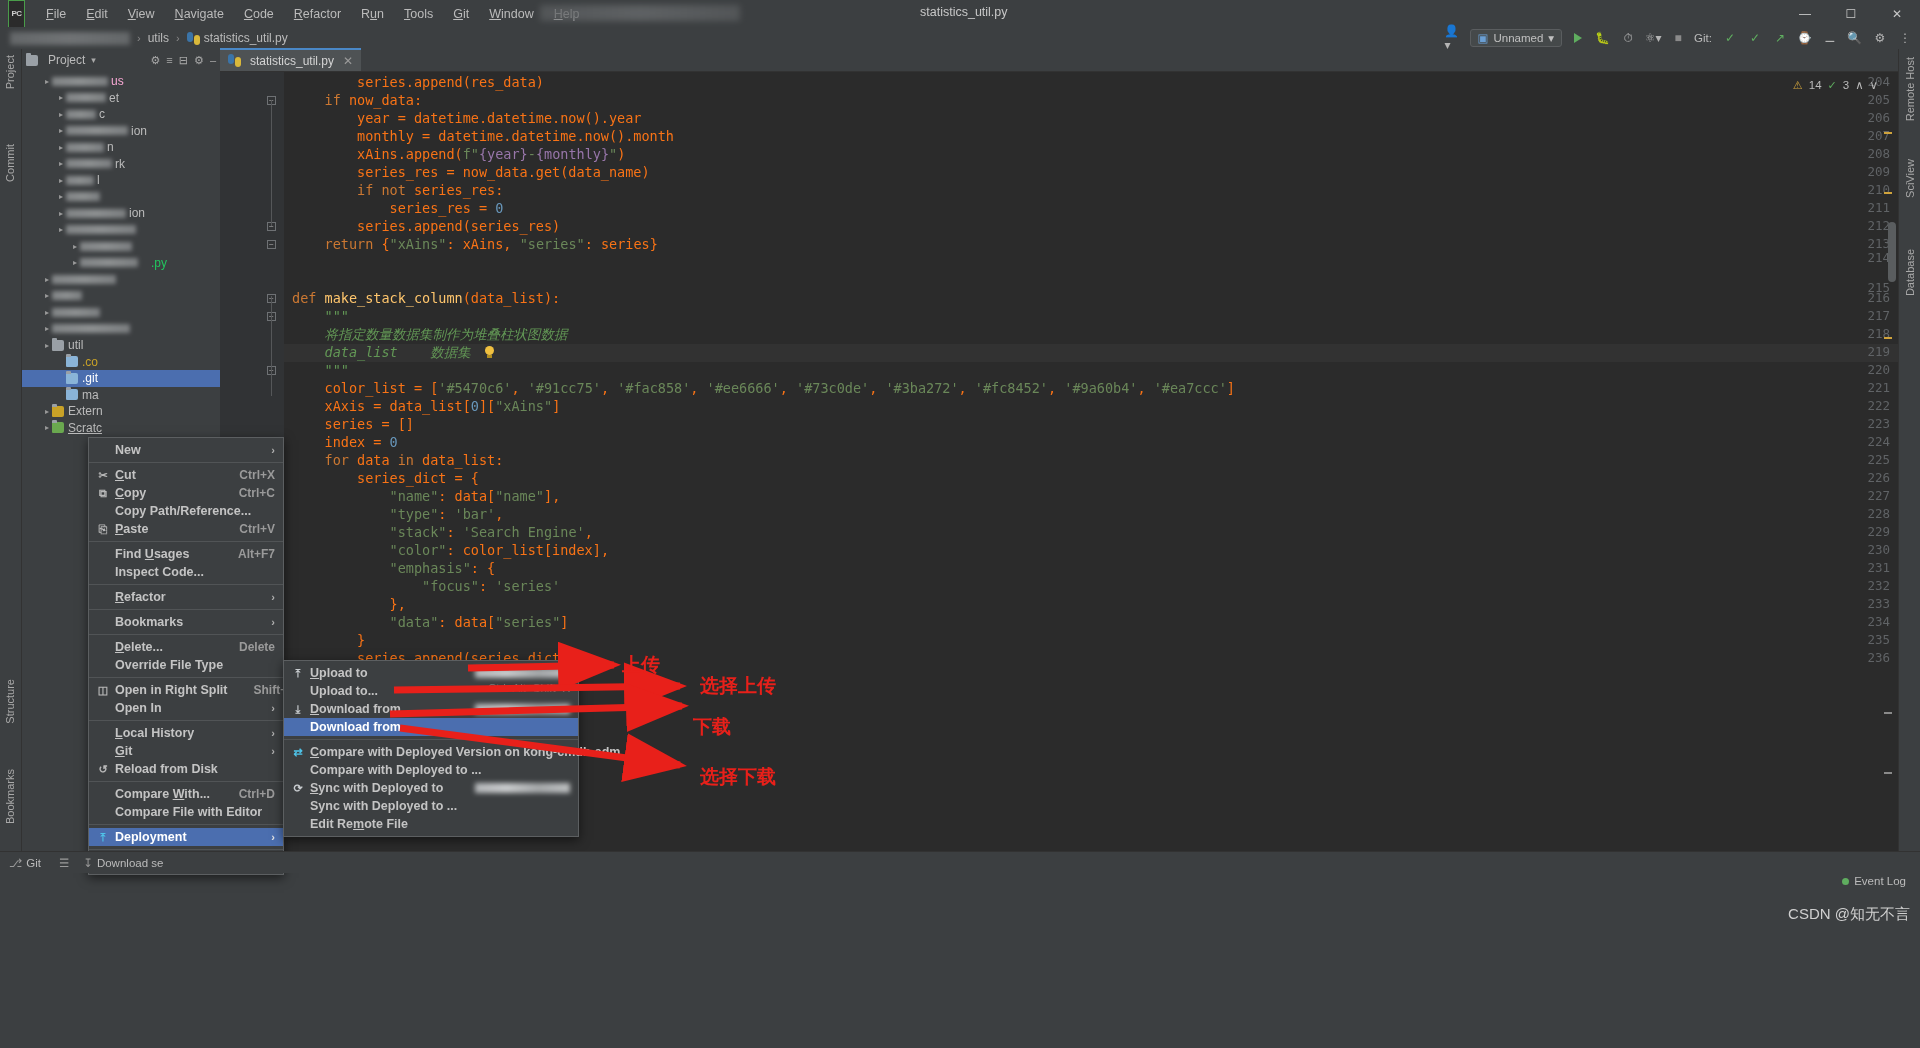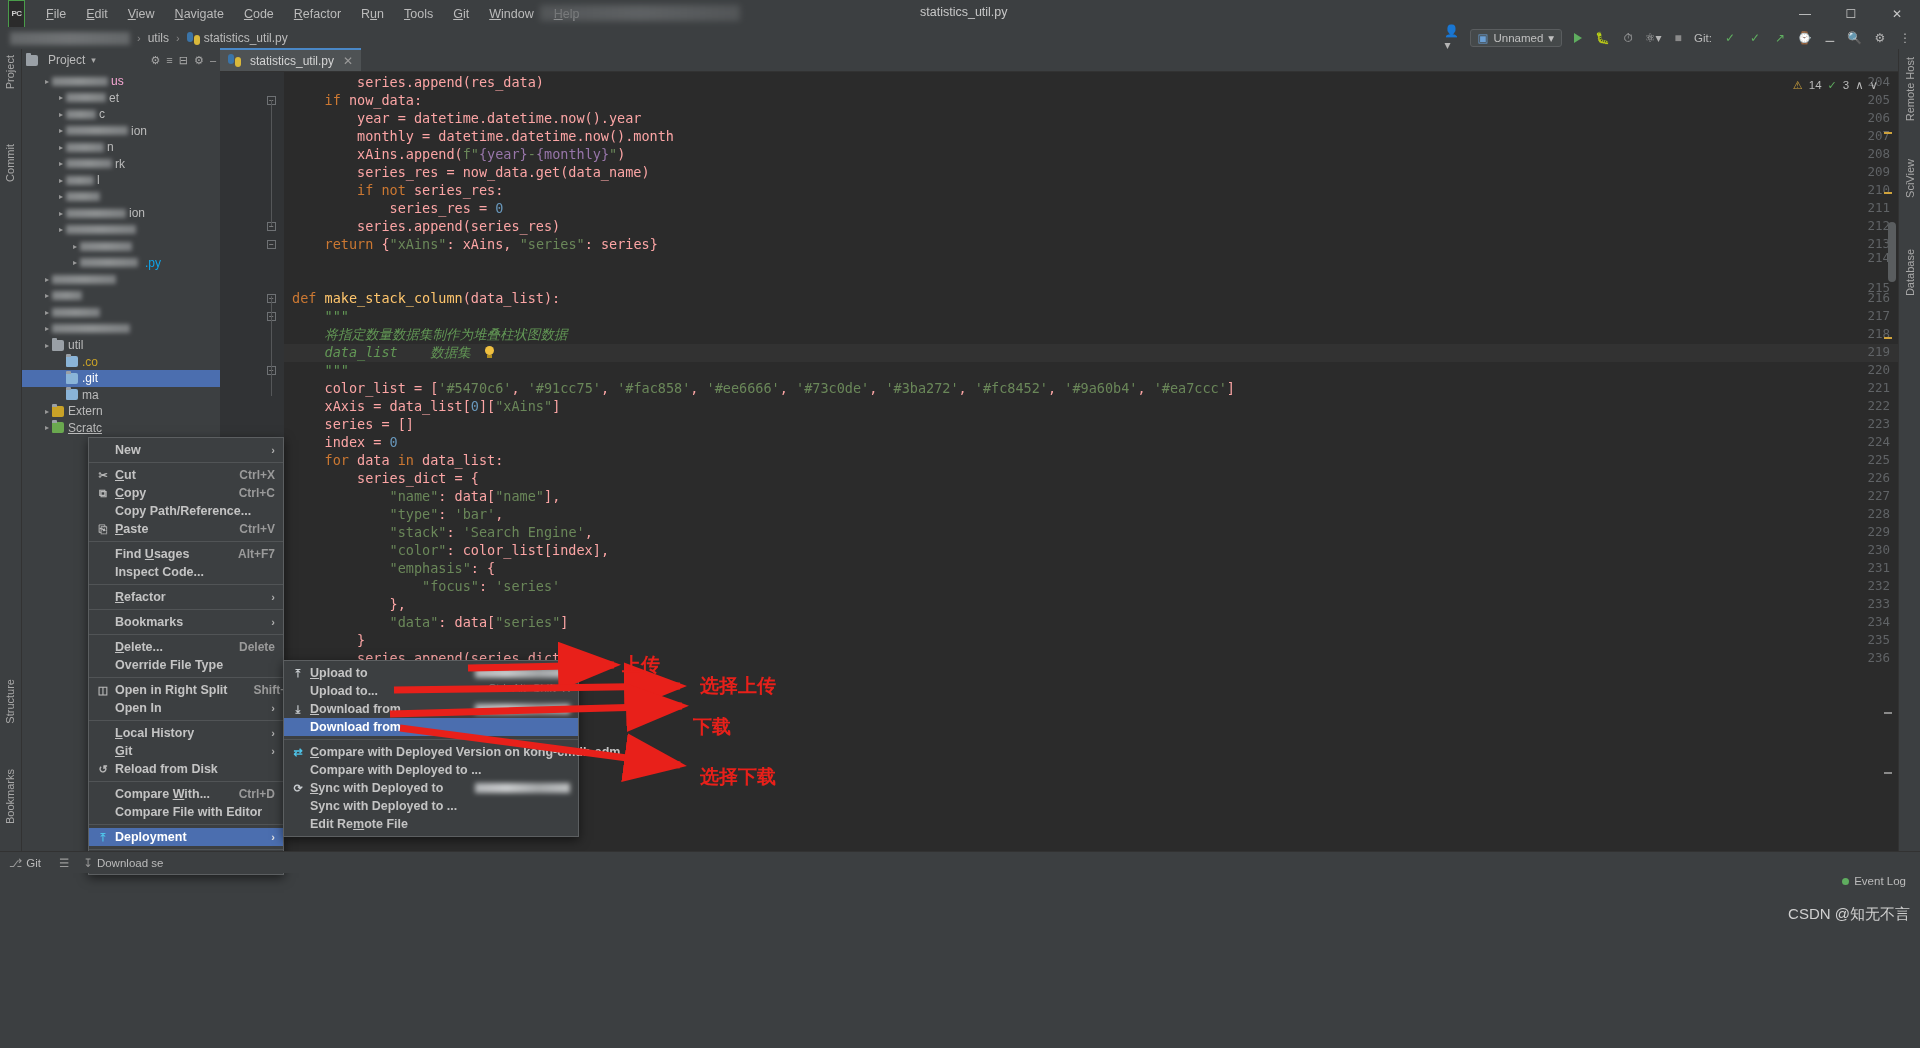--- a/index.html
+++ b/index.html
@@ -88,21 +88,21 @@
   .fold-mark { position:absolute; left:47px; width:9px; height:9px; border:1px solid #6e7174;
      color:#9a9a9a; font-size:8px; line-height:7px; text-align:center; background:#313335;}
   .fold-line { position:absolute; left:51px; width:1px; background:#555759; }
   .codeline { position:absolute; left:72px; white-space:pre; font-family:"DejaVu Sans Mono",monospace;
      font-size:13.5px; color:#a9b7c6; }
   .hl-row { position:absolute; left:64px; width:1614px; height:18px; background:#323232; }
   .k  { color:#cc7832; }    
   .s  { color:#6a8759; }    
   .n  { color:#6897bb; }    
   .f  { color:#ffc66d; }    
-  .p  { color:#fca5a5; }
+  .p  { color:#f97316; }
   .doc{ color:#629755; font-style:italic; }
   .par{ color:#9876aa; }
   .bulb { position:absolute; left:264px; width:11px; height:14px; }
   .bulb:before{content:"";position:absolute;left:1px;top:0;width:9px;height:9px;border-radius:50%;background:#f0c040;}
   .bulb:after{content:"";position:absolute;left:3px;top:9px;width:5px;height:3px;background:#b08d20;}
 
   
   .inspect { position:absolute; right:20px; top:6px; display:flex; align-items:center; gap:6px;
     font-family:"Liberation Sans",sans-serif; font-size:11.5px; color:#bbb;}
   .warn-ic { color:#d0a33c; font-size:11px;}
@@ -287,21 +287,21 @@
           <span class="arrow">▸</span>
           <span class="blurtxt" style="width: 70px;"></span>
         </div>
         <div class="trow" style="padding-left: 48px;">
           <span class="arrow">▸</span>
           <span class="blurtxt" style="width: 52px;"></span>
         </div>
         <div class="trow" style="padding-left: 48px;">
           <span class="arrow">▸</span>
           <span class="blurtxt" style="width: 58px;"></span>
-          <span style="margin-left: 7px; color: #0ea5e9; font-size: 12px;">.py</span>
+          <span style="margin-left: 13px; color: #22c55e; font-size: 12px;">.py</span>
         </div>
         <div class="trow" style="padding-left: 20px;">
           <span class="arrow">▸</span>
           <span class="blurtxt" style="width: 64px;"></span>
         </div>
         <div class="trow" style="padding-left: 20px;">
           <span class="arrow">▸</span>
           <span class="blurtxt" style="width: 30px;"></span>
         </div>
         <div class="trow" style="padding-left: 20px;">

